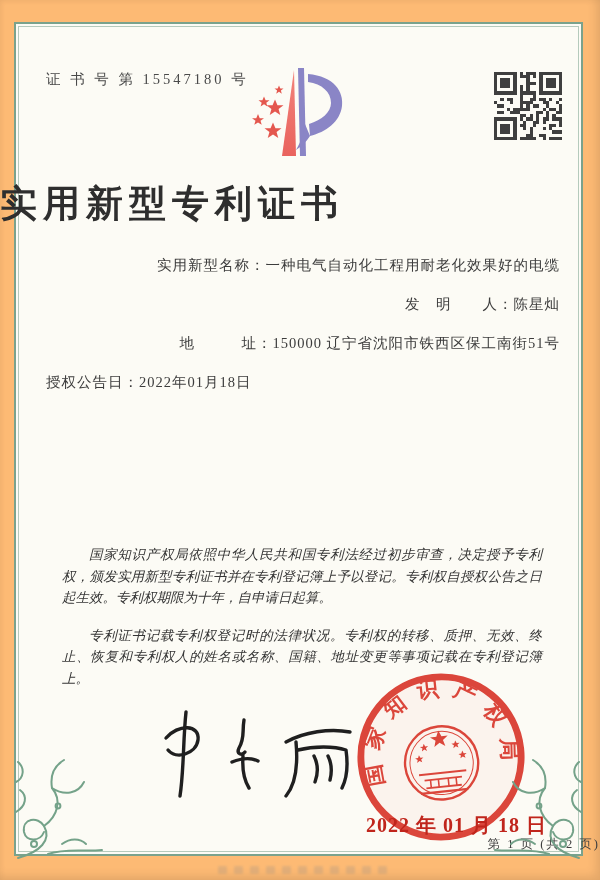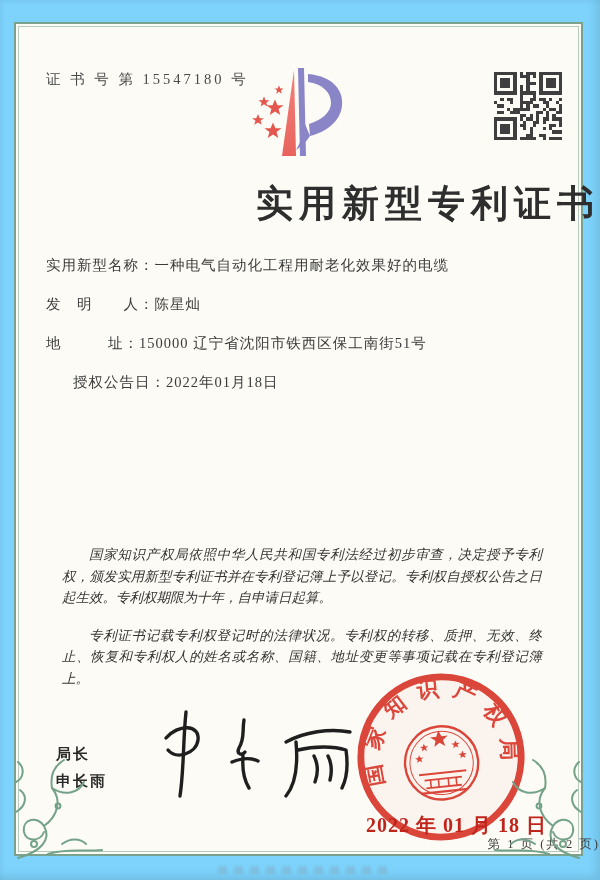--- a/index.html
+++ b/index.html
@@ -1,47 +1,47 @@
 <!DOCTYPE html>
 <html><head>
 <meta charset="utf-8">
 <style>
   html,body{margin:0;padding:0;background:#e9e9e9;}
   .page{
     position:relative;width:600px;height:880px;margin:0 auto;
-    background:#7dd3fc;overflow:hidden;
+    background:#fdba74;overflow:hidden;
     font-family:"Liberation Serif","DejaVu Serif",serif;
     color:#3c3c3c;
     box-shadow:inset -4px -4px 10px rgba(0,0,0,0.10), inset 2px 2px 4px rgba(0,0,0,0.03);
   }
   
   .frame{
     position:absolute;left:14px;top:22px;right:17px;bottom:24px;
     border:2px solid #7aa28c;background:#fcfbf5;
   }
   .frame-inner{
     position:absolute;left:2px;top:2px;right:2px;bottom:2px;
     border:1px solid rgba(122,162,140,0.55);
   }
   
   .cert-number{
     position:absolute;left:46px;top:70px;font-size:14.5px;letter-spacing:3px;color:#4a4a4a;
   }
   .logo{position:absolute;left:238px;top:58px;width:126px;height:108px;}
   .qr{position:absolute;right:38px;top:72px;width:68px;height:68px;}
   .title{
-    position:absolute;left:0;top:179px;width:100%;text-align:right;
+    position:absolute;left:0;top:179px;width:100%;text-align:left;
     font-size:37px;font-weight:600;letter-spacing:6px;color:#2e2e2e;
   }
   
   .fields{position:absolute;left:46px;top:256px;right:40px;}
-  .field-row{height:15px;margin-bottom:24px;font-size:14.5px;letter-spacing:1px;white-space:nowrap;}
+  .field-row{height:15px;margin-bottom:24px;font-size:14.5px;letter-spacing:1px;white-space:nowrap;text-align:right;}
   .field-label{color:#3c3c3c;}
   .field-value{color:#3c3c3c;}
-  .grant-row{display:flex;margin-left:27px;}
+  .grant-row{display:flex;}
   .grant-gap{display:inline-block;width:58px;}
   
   .paragraphs{
     position:absolute;left:46px;top:528px;right:42px;
     font-style:italic;font-size:13.5px;line-height:21.5px;color:#343434;
     text-align:justify;
   }
   .paragraphs p{margin:16px;text-indent:2em;}
   
   .signer{position:absolute;left:56px;top:740px;font-family:"Liberation Sans","DejaVu Sans",sans-serif;
@@ -125,24 +125,20 @@
       </span>
       <span class="grant-gap"></span>
     </div>
   </div>
 
   <div class="paragraphs">
     <p>国家知识产权局依照中华人民共和国专利法经过初步审查，决定授予专利权，颁发实用新型专利证书并在专利登记簿上予以登记。专利权自授权公告之日起生效。专利权期限为十年，自申请日起算。</p>
     <p>专利证书记载专利权登记时的法律状况。专利权的转移、质押、无效、终止、恢复和专利权人的姓名或名称、国籍、地址变更等事项记载在专利登记簿上。</p>
   </div>
 
-  <div class="signer">
-    <div>局长</div>
-    <div>申长雨</div>
-  </div>
 
   <svg class="signature" viewBox="0 0 210 108">
     <g fill="none" stroke="#1f1f1f" stroke-width="3.4" stroke-linecap="round" stroke-linejoin="round">
 
       <path d="M38 14 C35 42 36 72 32 98"></path>
       <path d="M18 40 C30 26 52 26 50 42 C48 56 28 62 20 52"></path>
 
       <path d="M96 22 C94 34 97 40 91 50 C88 56 94 58 97 54"></path>
       <path d="M95 58 C94 72 96 82 101 90"></path>
       <path d="M84 64 C94 60 104 60 110 63"></path>

